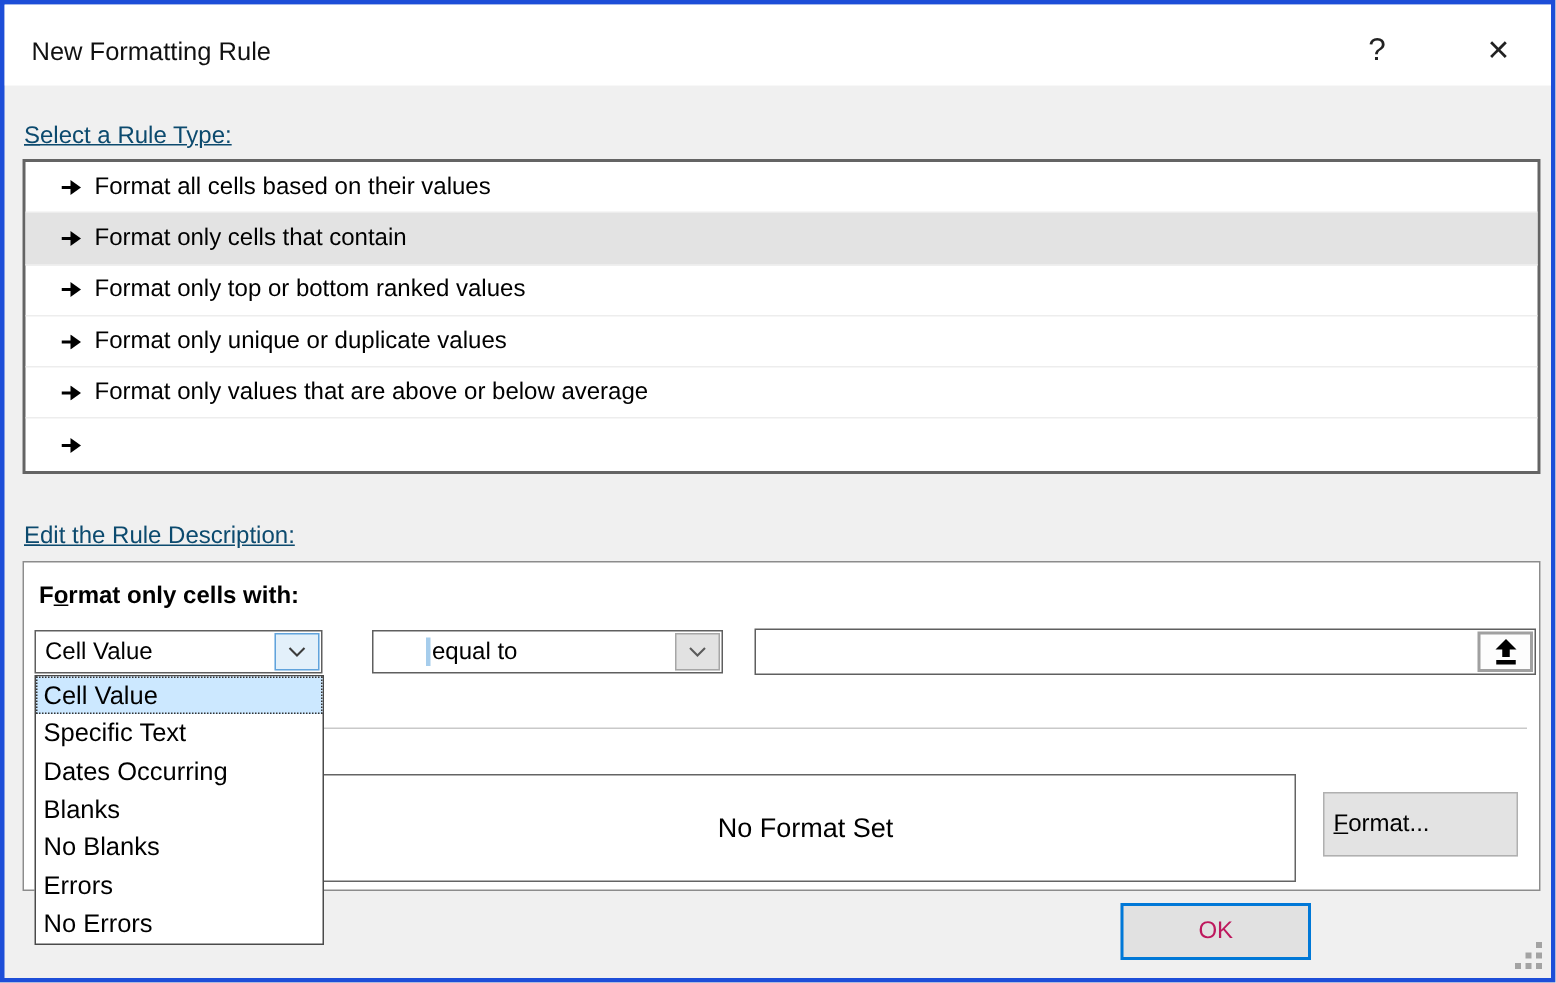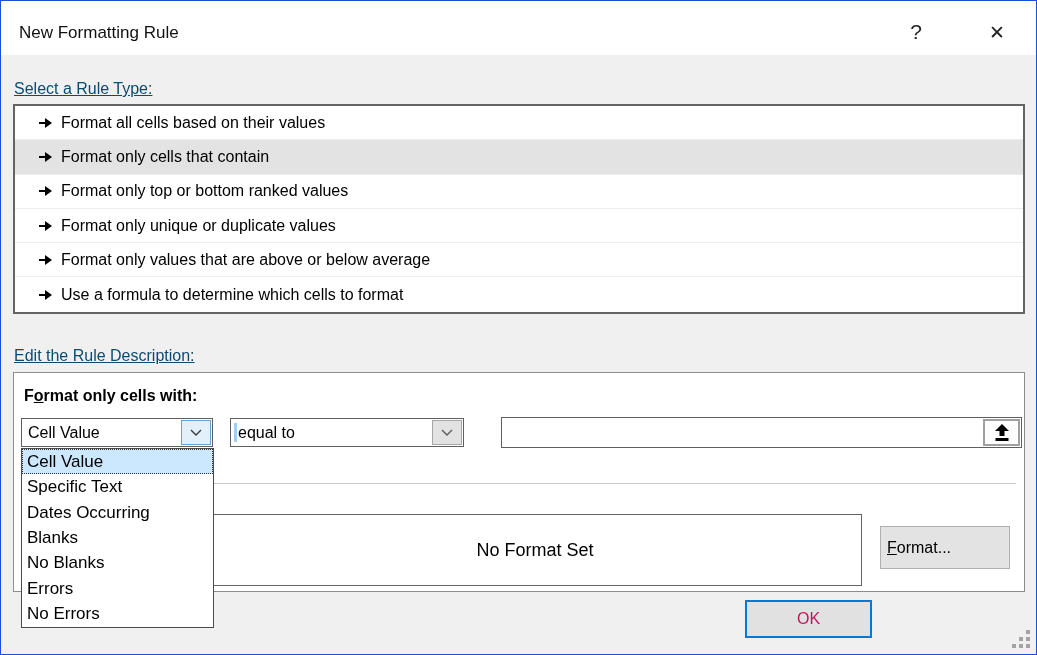--- a/index.html
+++ b/index.html
@@ -1,19 +1,19 @@
 <!DOCTYPE html>
 <html><head>
 <meta charset="utf-8">
 <style>
   html,body{margin:0;padding:0;background:#cfcfcf;}
   *{box-sizing:border-box;font-family:"Liberation Sans","DejaVu Sans",sans-serif;}
   .dialog{
     position:relative;width:1037px;height:655px;background:#f0f0f0;
-    border:1px solid #1d4ed8;overflow:hidden;
+    border:3px solid #1d4ed8;overflow:hidden;
   }
   
   .titlebar{position:absolute;left:0;top:0;width:100%;height:54px;background:#ffffff;}
   .title{position:absolute;left:18px;top:22px;font-size:17px;color:#111;white-space:nowrap;}
   .cap-btn{position:absolute;top:16px;width:44px;height:30px;display:flex;align-items:center;justify-content:center;
     font-size:21px;font-weight:300;color:#222;cursor:default;background:transparent;border:none;}
   .help-btn{left:893px;}
   .close-btn{left:974px;font-size:19px;}
   
   .dlg-label{position:absolute;font-size:16px;color:#0c4a6e;white-space:nowrap;text-decoration:underline;}
@@ -29,21 +29,21 @@
   
   .groupbox{position:absolute;left:12px;top:371px;width:1012px;height:220px;background:#fff;
     border:1px solid #8c8c8c;}
   .section-title{position:absolute;left:10px;top:14px;font-size:16px;font-weight:bold;color:#000;white-space:nowrap;}
   .combo{position:absolute;top:45px;height:29px;background:#fff;border:1px solid #5f5f5f;display:flex;align-items:center;}
   .combo .val{font-size:16px;color:#000;padding-left:6px;white-space:nowrap;flex:1;}
   .combo-btn{width:30px;height:25px;margin:1px;display:flex;align-items:center;justify-content:center;flex:0 0 auto;}
   .combo-btn.blue{background:#e3f0fa;border:1px solid #61a3dc;}
   .combo-btn.gray{background:#e2e2e2;border:1px solid #a6a6a6;}
   .combo1{left:7px;width:192px;}
-  .combo2{left:216px;width:234px;}
+  .combo2{left:232px;width:234px;padding-left:32px;}
   .caret-bar{width:3px;height:19px;background:#a6cdec;margin-left:3px;flex:0 0 auto;}
   .combo2 .val{padding-left:1px;}
   .value-input{position:absolute;left:487px;top:44px;width:521px;height:31px;background:#fff;
     border:1px solid #5f5f5f;display:flex;justify-content:flex-end;align-items:center;}
   .refedit-btn{width:37px;height:27px;margin:1px;background:#fdfdfd;border:2px solid #a0a0a0;
     display:flex;align-items:center;justify-content:center;}
   .hsep{position:absolute;left:9px;top:110px;width:993px;height:1px;background:#c9c9c9;}
   .preview-box{position:absolute;left:194px;top:141px;width:654px;height:72px;background:#fff;
     border:1px solid #646464;display:flex;align-items:center;justify-content:center;
     font-size:18px;color:#000;}
@@ -112,21 +112,20 @@
           <rect x="0" y="4" width="7" height="2" fill="#000"></rect>
           <polygon points="6,0 6,10 13,5" fill="#000"></polygon>
         </svg>
       <span>Format only values that are above or below average</span>
     </div>
     <div class="lb-row">
       <svg class="arrow-icon" viewBox="0 0 14 10">
           <rect x="0" y="4" width="7" height="2" fill="#000"></rect>
           <polygon points="6,0 6,10 13,5" fill="#000"></polygon>
         </svg>
-      <span>Use a formula to determine which cells to format</span>
     </div>
   </div>
 
   <div class="dlg-label" style="left:13px;top:346px;"><span></span><span class="u">E</span><span>dit the Rule Description:</span></div>
 
   <div class="groupbox">
     <div class="section-title"><span>F</span><span class="u">o</span><span>rmat only cells with:</span></div>
 
     <div class="combo combo1">
       <span class="val">Cell Value</span>

